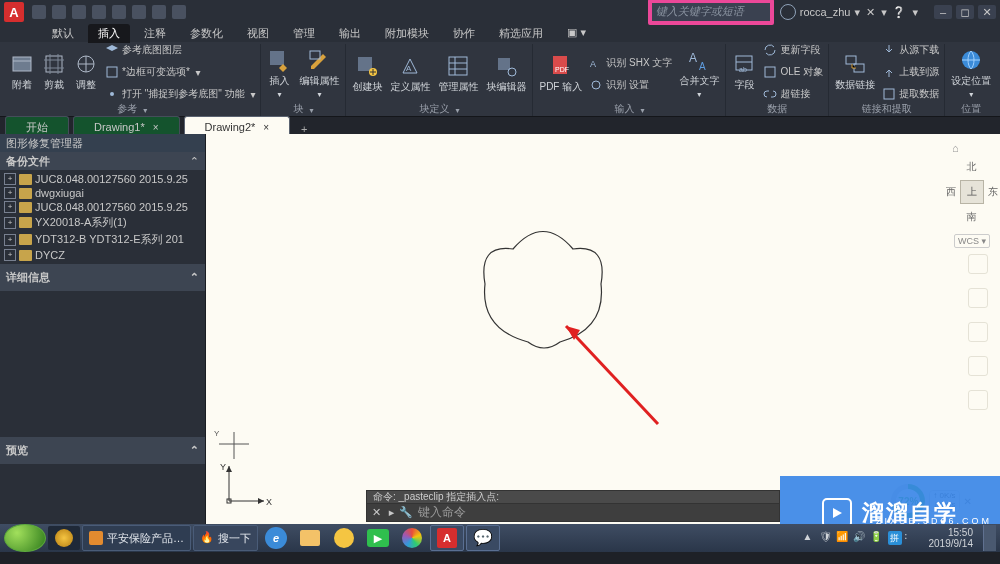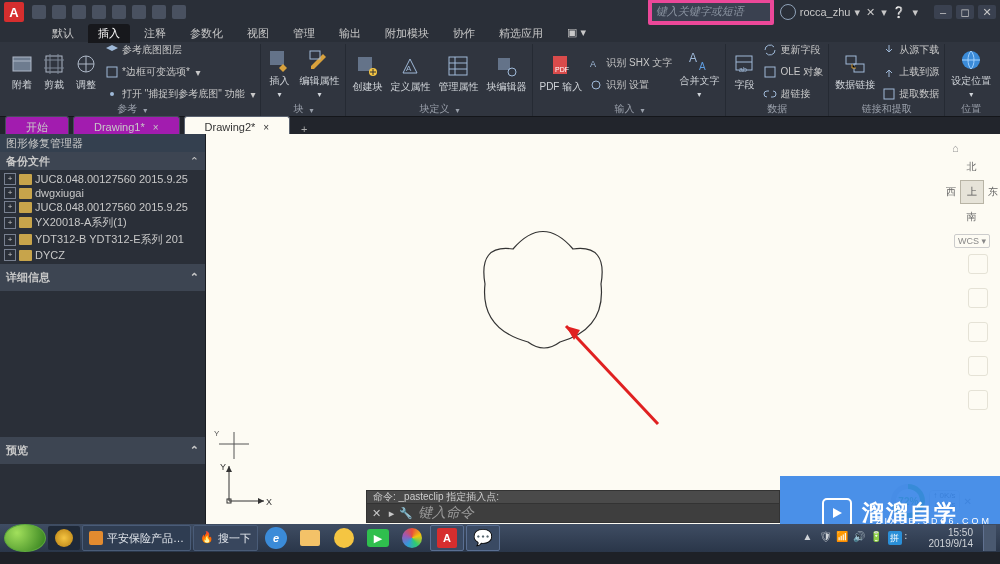--- a/index.html
+++ b/index.html
@@ -54,21 +54,21 @@
   .rcontent { flex:1;display:flex;align-items:center;gap:2px;}
   .rbtn { display:flex;flex-direction:column;align-items:center;justify-content:center;gap:2px;padding:2px 3px;border-radius:2px;}
   .rbtn .ricon { width:24px;height:24px;display:flex;align-items:center;justify-content:center;}
   .rbtn span { font-size:10px;white-space:nowrap;color:#d0d4d9;}
   .rsmall { display:flex;flex-direction:column;gap:6px;}
   .rsmall-row { display:flex;align-items:center;gap:3px;font-size:10px;padding:1px 2px;color:#c8c8c8;white-space:nowrap;}
   .rsmall-row .ico { width:14px;height:14px;display:flex;align-items:center;justify-content:center;}
 
   
   .filetabs { height:20px;background:#22252c;display:flex;align-items:flex-end;padding-left:5px;gap:4px;}
-  .ftab { padding:2px 20px;height:16px;background:#a21caf;font-size:11px;color:#c8c8c8;display:flex;align-items:center;gap:8px;border-top-left-radius:3px;border-top-right-radius:3px;border:1px solid #454d5a;border-bottom:none;}
+  .ftab { padding:2px 20px;height:16px;background:#14532d;font-size:11px;color:#c8c8c8;display:flex;align-items:center;gap:8px;border-top-left-radius:3px;border-top-right-radius:3px;border:1px solid #454d5a;border-bottom:none;}
   .ftab.active { background:#fdfbf3;color:#333;border-color:#5a6270;}
   .ftab .close {font-size:10px;color:inherit;}
   .ftab-add { width:20px;height:16px;display:flex;align-items:center;justify-content:center;color:#aaa;}
 
   
   .main { position:absolute;top:134px;left:0;right:0;bottom:40px;display:flex;}
   
   .panel { width:205px;background:#2a2f38;display:flex;flex-direction:column;color:#c8c8c8;border-right:1px solid #1a1d22;}
   .panel-title { height:18px;background:#34404f;display:flex;align-items:center;padding:0 6px;font-size:11px;justify-content:space-between;}
   .subtitle { height:18px;background:#3d4552;display:flex;align-items:center;justify-content:space-between;padding:0 6px;font-size:11px;}
@@ -88,21 +88,21 @@
   .cube-face{width:22px;height:22px;background:#e6e3d8;border:1px solid #b8b4a5;display:flex;align-items:center;justify-content:center;color:#555;}
   .wcs{color:#888;font-size:9px;border:1px solid #ccc;padding:1px 3px;border-radius:2px;margin-top:4px;}
   .nav-bar-vert{position:absolute;top:120px;right:10px;width:24px;display:flex;flex-direction:column;align-items:center;gap:14px;}
   .nvicon{width:18px;height:18px;border:1px solid #c0bdab;border-radius:3px;opacity:0.4;}
   .ucs { position:absolute;left:8px;bottom:8px;width:60px;height:60px;}
   .cmdline { position:absolute;left:160px;right:220px;bottom:8px;height:26px;display:flex;flex-direction:column;}
   .cmd-hist{height:12px;background:#4a4a4a;color:#ccc;font-size:10px;padding:0 6px;display:flex;align-items:center;border:1px solid #333;border-bottom:none;}
   .cmd-in{flex:1;background:#3e3e3e;display:flex;align-items:center;padding:0 4px;border:1px solid #333;}
   .cmd-in .pre{display:flex;gap:4px;align-items:center;margin-right:6px;}
   .cmd-in .pre span{width:11px;height:11px;color:#c8c8c8;display:flex;align-items:center;justify-content:center;}
-  .cmd-in .inp{color:#9a9a9a;font-style:italic;font-size:14px;}
+  .cmd-in .inp{color:#9a9a9a;font-size:12px;}
 
   
   .progress-badge{position:absolute;right:28px;bottom:6px;display:flex;align-items:center;gap:4px;}
   .circle{width:34px;height:34px;border-radius:50%;background:conic-gradient(#43c94f 0 72%, #dcdcdc 0 100%);display:flex;align-items:center;justify-content:center;}
   .circle-in{width:24px;height:24px;border-radius:50%;background:#fff;display:flex;align-items:center;justify-content:center;color:#43c94f;font-size:10px;font-weight:bold;}
   .speed{background:#fff;border:1px solid #e0e0e0;border-radius:4px;padding:1px 3px;font-size:8px;color:#555;display:flex;flex-direction:column;line-height:1.1;}
 
   
   .layouttabs{position:absolute;left:0;bottom:14px;height:22px;display:flex;align-items:center;padding-left:8px;gap:2px;}
   .ltab{padding:2px 10px;font-size:10px;background:#3a4150;color:#c8c8c8;border-top-left-radius:3px;border-top-right-radius:3px;}

